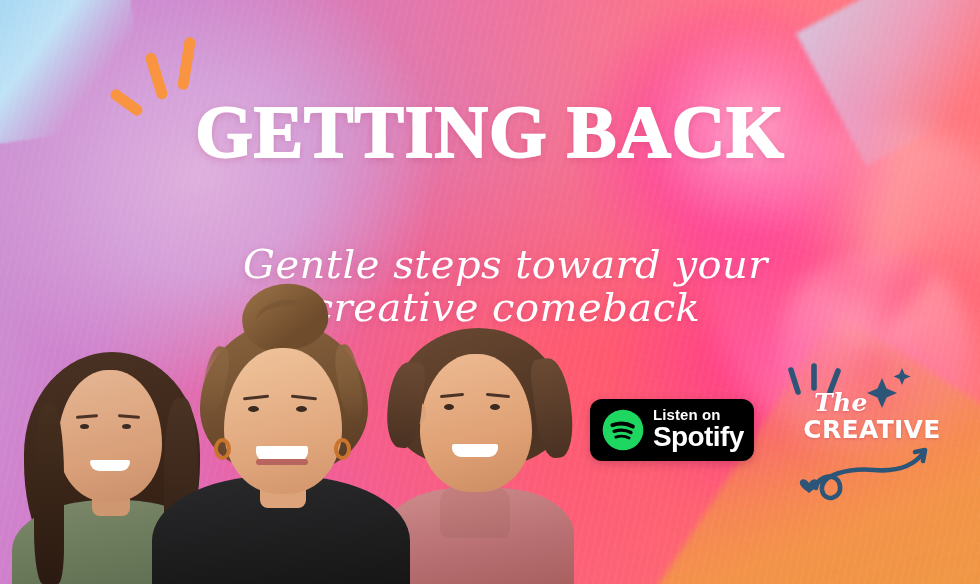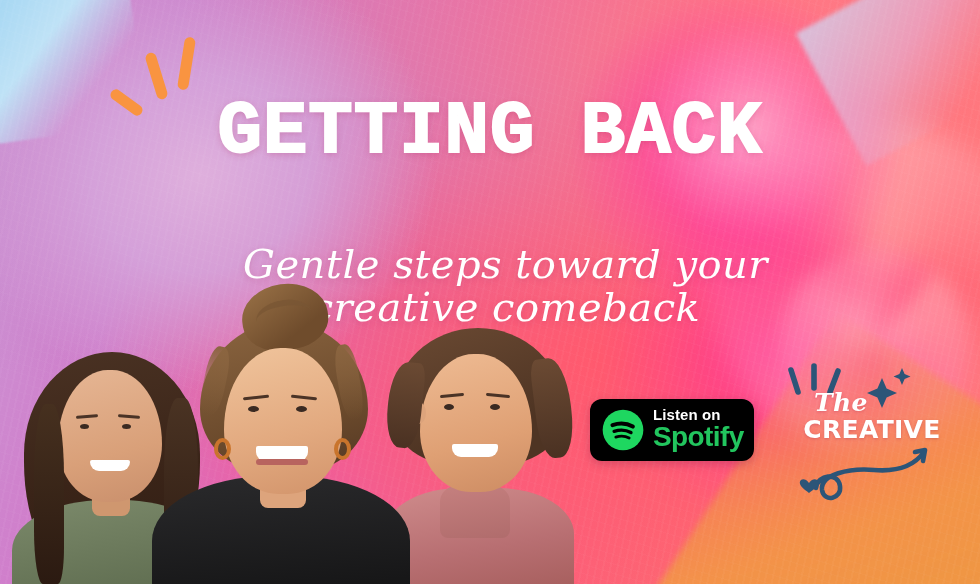--- a/index.html
+++ b/index.html
@@ -95,21 +95,21 @@
 
   
   .headline{
     position:absolute; left:0; right:0; top:96px;
     text-align:center;
     color:#fff;
     font-weight:900;
     font-size:74px;
     line-height:.98;
     letter-spacing:1px;
-    font-family:Liberation Mono, monospace;
+    font-family:Liberation Serif, serif;
     text-shadow:0 2px 7px rgba(170,40,90,.30);
     -webkit-text-stroke:2.0px #fff;
     user-select:none;
   }
   .headline .l1{ display:block; }
   .headline .l2{ display:block; }
 
   
   .subtitle{
     position:absolute; left:0; right:0; top:243px;
@@ -228,21 +228,21 @@
     padding:0 12px;
     box-shadow:0 3px 10px rgba(120,20,60,.28);
   }
   .spotify-mark{ width:42px; height:42px; flex:0 0 42px; }
   .spotify-txt{ display:flex; flex-direction:column; line-height:1; padding-bottom:2px; }
   .spotify-listen{
     color:#fff; font-weight:700; font-size:15px; letter-spacing:.1px;
     font-family:"Liberation Sans", sans-serif; margin-bottom:1px;
   }
   .spotify-name{
-    color:#22c55e; font-weight:700; font-size:28px; letter-spacing:-.6px;
+    color:#ffffff; font-weight:700; font-size:28px; letter-spacing:-.6px;
     font-family:"Liberation Sans", sans-serif;
   }
 
   
   .logo{ position:absolute; left:778px; top:362px; width:186px; height:150px; }
   .logo-burst{ position:absolute; left:0; top:0; width:186px; height:150px; }
   .logo-the{
     position:absolute; left:36px; top:26px;
     color:#fff; font-family:"DejaVu Serif", serif; font-style:italic;
     font-weight:700; font-size:25px; letter-spacing:.3px;

